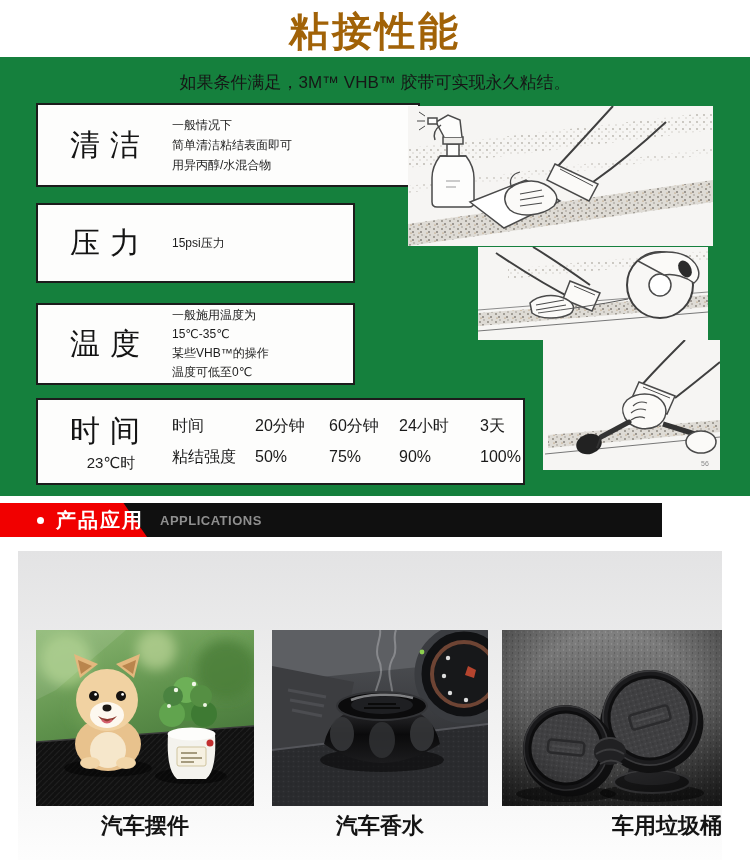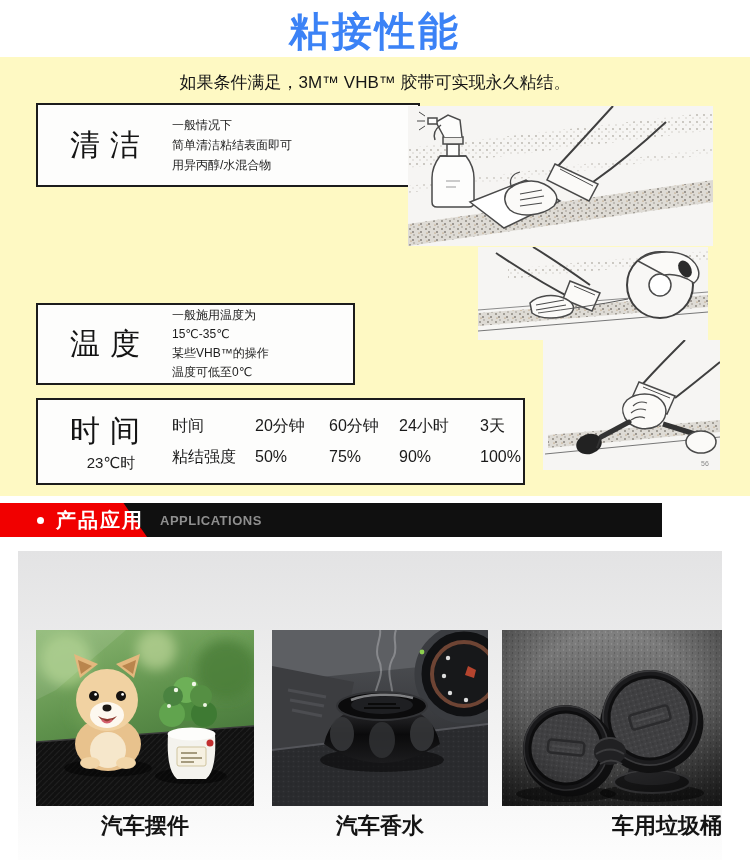--- a/index.html
+++ b/index.html
@@ -1,24 +1,24 @@
 <!DOCTYPE html>
 <html><head>
 <meta charset="utf-8">
 <style>
   html,body{margin:0;padding:0;background:#fff;}
   .page{position:relative;width:750px;height:860px;background:#fff;overflow:hidden;
         font-family:"Liberation Sans","DejaVu Sans",sans-serif;color:#111;}
 
   
   .main-title{position:absolute;left:0;top:4px;width:750px;text-align:center;
-    font-size:40px;font-weight:700;letter-spacing:3px;color:#3b82f6;}
+    font-size:40px;font-weight:700;letter-spacing:3px;color:#a16207;}
 
   
-  .bond-panel{position:absolute;left:0;top:57px;width:750px;height:439px;background:#fef9c3;}
+  .bond-panel{position:absolute;left:0;top:57px;width:750px;height:439px;background:#15803d;}
   .bond-note{position:absolute;left:0;top:14px;width:750px;text-align:center;
     font-size:17px;color:#161616;}
 
   .factor-box{position:absolute;background:#fdfdfc;border:2px solid #1c1c1c;
     display:flex;align-items:center;box-sizing:border-box;}
   .factor-label-col{width:134px;display:flex;flex-direction:column;align-items:center;justify-content:center;}
   .factor-label{font-size:30px;font-weight:500;letter-spacing:10px;margin-right:-10px;color:#141414;}
   .factor-sublabel{font-size:15px;color:#202020;margin-top:2px;margin-left:12px;}
   .factor-desc{display:flex;flex-direction:column;justify-content:center;font-size:12px;
     line-height:20px;color:#1c1c1c;}
@@ -123,20 +123,28 @@
       <div class="factor-label-col">
         <div class="factor-label">清洁</div>
       </div>
       <div class="factor-desc">
         <div>一般情况下</div>
         <div>简单清洁粘结表面即可</div>
         <div>用异丙醇/水混合物</div>
       </div>
     </div>
 
+    <div class="factor-box" style="left:36px;top:146px;width:319px;height:80px;">
+      <div class="factor-label-col">
+        <div class="factor-label">压力</div>
+      </div>
+      <div class="factor-desc">
+        <div>15psi压力</div>
+      </div>
+    </div>
 
     <div class="factor-box" style="left:36px;top:246px;width:319px;height:82px;">
       <div class="factor-label-col">
         <div class="factor-label">温度</div>
       </div>
       <div class="factor-desc" style="line-height:19px;">
         <div>一般施用温度为</div>
         <div>15℃-35℃</div>
         <div>某些VHB™的操作</div>
         <div>温度可低至0℃</div>

